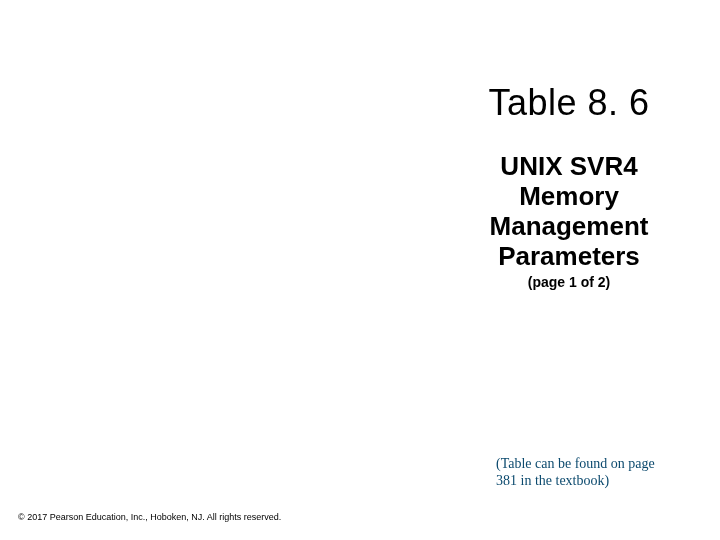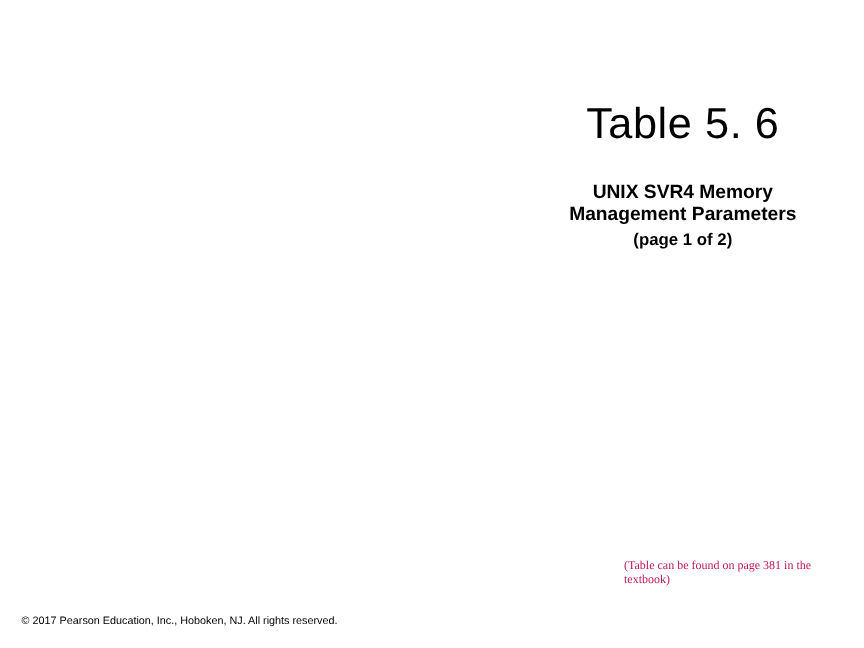--- a/index.html
+++ b/index.html
@@ -25,56 +25,56 @@
     .table-number {
       font-family: Impact, 'Arial Black', sans-serif;
       font-size: 36px;
       font-weight: normal;
       letter-spacing: 0.5px;
       color: #000000;
       margin-bottom: 28px;
     }
     .subtitle {
       font-family: 'Arial Black', Arial, sans-serif;
-      font-size: 16px;
+      font-size: 26px;
       font-weight: 900;
       color: #000000;
       line-height: 1.15;
       margin-bottom: 2px;
     }
     .page-info {
       font-family: Liberation Sans, sans-serif;
       font-size: 14px;
       font-weight: bold;
       color: #000000;
     }
     .note {
       position: absolute;
       bottom: 50px;
-      right: 20px;
+      right: 44px;
       width: 180px;
       font-family: 'Times New Roman', Times, serif;
-      font-size: 10px;
-      color: #be185d;
+      font-size: 14px;
+      color: #0c4a6e;
       line-height: 1.2;
     }
     .copyright {
       position: absolute;
       bottom: 18px;
       left: 18px;
       font-family: Arial, sans-serif;
       font-size: 9px;
       color: #000000;
       margin-top: 26px;
     }
   </style>
 </head>
 <body>
 
 <div class="title-block">
-  <div class="table-number">Table 5. 6</div>
+  <div class="table-number">Table 8. 6</div>
   <div class="subtitle">UNIX SVR4 Memory Management Parameters</div>
   <div class="page-info">(page 1 of 2)</div>
 </div>
 
 <div class="note">(Table can be found on page 381 in the textbook)</div>
 
 <div class="copyright">© 2017 Pearson Education, Inc., Hoboken, NJ. All rights reserved.</div>
 
 </body></html>

